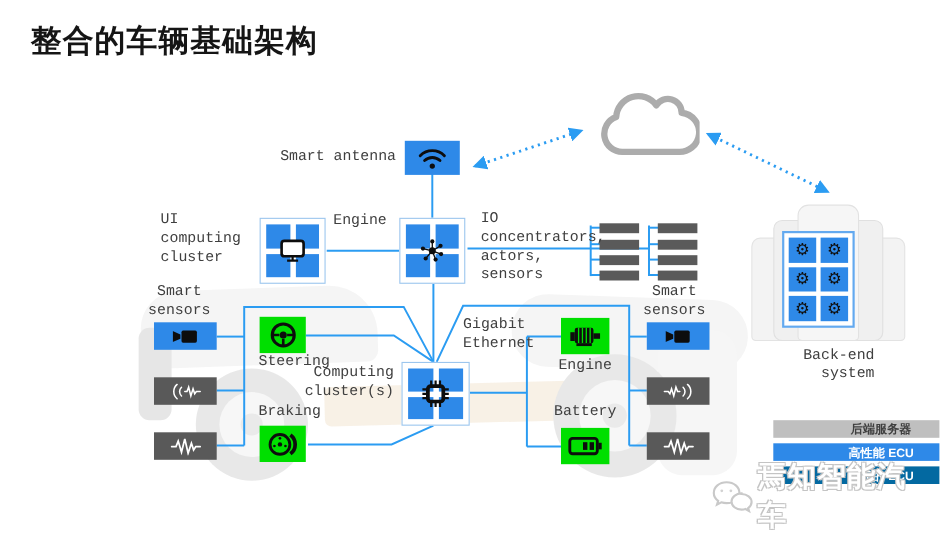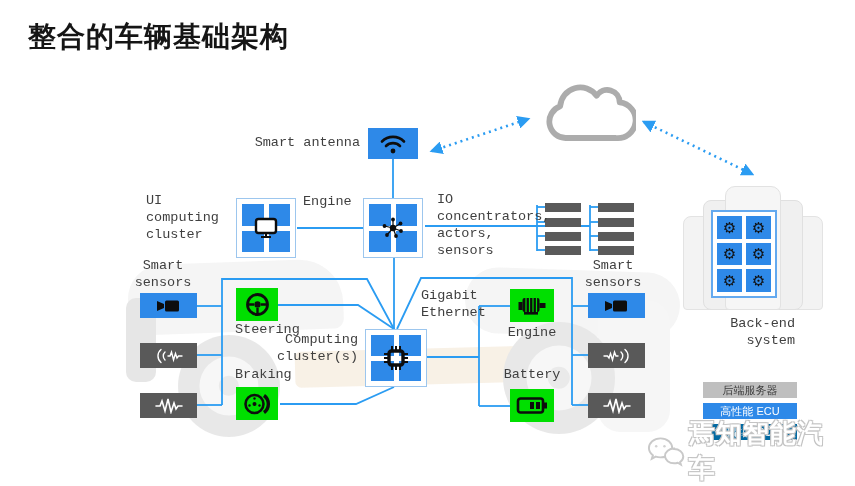--- a/index.html
+++ b/index.html
@@ -50,22 +50,22 @@
   #tw-ml{left:20px;top:14px;width:42px;height:110px;background:#f0f0f0;border:1px solid #e0e0e0;border-radius:8px;}
   #tw-mr{right:20px;top:14px;width:42px;height:110px;background:#f0f0f0;border:1px solid #e0e0e0;border-radius:8px;}
   #tw-c{left:42px;top:0;width:56px;height:124px;background:#f6f6f6;border:1px solid #e2e2e2;border-radius:10px 10px 4px 4px;}
   #be-panel{position:absolute;left:28px;top:24px;width:66px;height:88px;background:#fff;
             border:2px solid #63a9ef;box-sizing:border-box;display:grid;
             grid-template-columns:1fr 1fr;grid-template-rows:1fr 1fr 1fr;gap:4px;padding:4px;}
   .gearcell{background:#2e89e8;display:flex;align-items:center;justify-content:center;
             font-size:15px;color:#101010;line-height:1;}
   
   #legend{left:703px;top:382px;width:94px;z-index:4;}
-  .chip{width:94px;height:16px;margin-bottom:5px;display:flex;align-items:center;justify-content:center;
-        font-size:11px;font-weight:400;}
+  .chip{width:106px;height:16px;margin-bottom:5px;display:flex;align-items:center;justify-content:center;
+        font-size:11px;font-weight:700;padding-left:45px;}
   
   #wm{left:646px;top:431px;width:200px;height:40px;z-index:4;display:flex;align-items:center;}
   #wm-text{font-size:26px;font-weight:700;color:#fff;letter-spacing:1px;
            text-shadow:-1px -1px 0 #c4c4c4,1px -1px 0 #c4c4c4,-1px 1px 0 #c4c4c4,1px 1px 0 #c4c4c4;}
 </style>
 </head>
 <body>
 
 <div id="bg" class="abs">
   <div class="carbody" style="left:128px;top:262px;width:215px;height:70px;border-radius:34px 44px 10px 10px;transform:rotate(-2deg);"></div>

